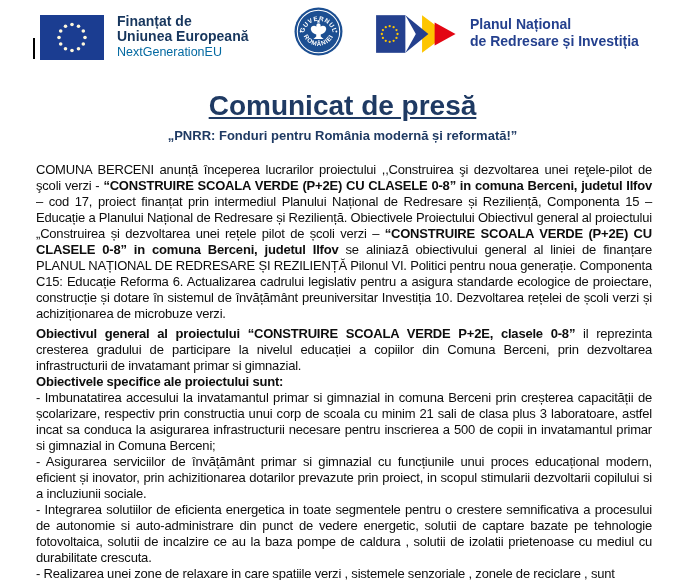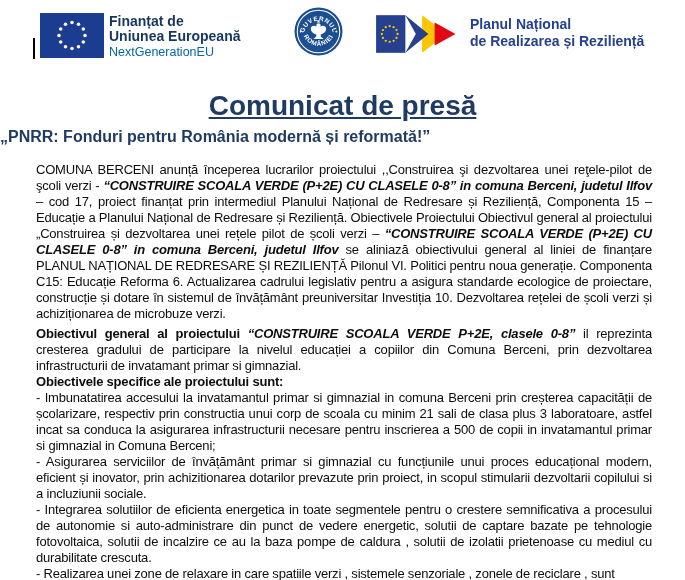--- a/index.html
+++ b/index.html
@@ -2,39 +2,39 @@
 <html><head>
 <meta charset="utf-8">
 <style>
   html,body{margin:0;padding:0;background:#ffffff;}
   .page{
     position:relative;width:685px;height:580px;overflow:hidden;background:#ffffff;
     font-family:"Liberation Sans",sans-serif;color:#111;
   }
   
   .cursor-bar{position:absolute;left:33px;top:38px;width:2px;height:21px;background:#000;}
-  .eu-block{position:absolute;left:40px;top:11px;display:flex;gap:5px;align-items:center;}
+  .eu-block{position:absolute;left:40px;top:11px;display:flex;gap:13px;align-items:flex-end;}
   .eu-text{padding-top:3px;}
   .eu-l1,.eu-l2{font-size:14px;font-weight:700;color:#17365d;line-height:15px;}
   .eu-l3{font-size:12.5px;color:#0369a1;line-height:15px;margin-top:1px;}
   .gov-block{position:absolute;left:294px;top:7px;}
   .pnrr-block{position:absolute;left:376px;top:11px;display:flex;gap:6px;align-items:flex-start;}
   .pnrr-text{padding-top:5px;font-size:14px;font-weight:700;color:#24408e;line-height:17px;}
   
   .title{position:absolute;top:90px;left:0;width:100%;margin:0;text-align:center;
     font-size:28px;font-weight:700;color:#1f3a63;text-decoration:underline;}
-  .subtitle{position:absolute;top:128px;left:0;width:100%;margin:0;text-align:left;
-    font-size:16px;font-weight:700;color:#1f3a63;}
+  .subtitle{position:absolute;top:128px;left:0;width:100%;margin:0;text-align:center;
+    font-size:13px;font-weight:700;color:#1f3a63;}
   
   .body-text{position:absolute;top:162px;left:36px;right:33px;
     font-size:13px;line-height:16px;letter-spacing:-0.2px;text-align:justify;color:#0d0d0d;}
   .para{margin:0;}
   .mt{margin-top:4px;}
   .b{font-weight:700;}
-  .bi{font-weight:700;font-style:italic;}
+  .bi{font-weight:700;}
 </style>
 </head>
 <body>
 
 <div class="page">
 
   <span class="cursor-bar"></span>
 
   <div class="eu-block">
     <svg width="64" height="45" viewBox="0 0 64 45">
@@ -100,21 +100,21 @@
           <circle cx="5.5" cy="22" r="1.1"></circle>
         <circle cx="6.5" cy="18.25" r="1.1"></circle>
           <circle cx="9.25" cy="15.5" r="1.1"></circle>
       </g>
       <polygon points="44,4 68,22 44,40" fill="#fdc500"></polygon>
       <polygon points="56,11 76,22 56,33" fill="#e30613"></polygon>
       <polygon points="28,4 50,22 28,40 38,22" fill="#24408e"></polygon>
     </svg>
     <div class="pnrr-text">
       <div>Planul Național</div>
-      <div>de Realizarea și Reziliență</div>
+      <div>de Redresare și Investiția</div>
     </div>
   </div>
 
   <h1 class="title">Comunicat de presă</h1>
   <h2 class="subtitle">„PNRR: Fonduri pentru România modernă și reformată!”</h2>
 
   <div class="body-text">
     <p class="para"><span>COMUNA BERCENI anunță începerea lucrarilor proiectului ,,Construirea şi dezvoltarea unei reţele-pilot de şcoli verzi - </span><span class="bi">“CONSTRUIRE SCOALA VERDE (P+2E) CU CLASELE 0-8” in comuna Berceni, judetul Ilfov</span><span> – cod 17, proiect finanțat prin intermediul Planului Național de Redresare și Reziliență, Componenta 15 – Educație a Planului Național de Redresare și Reziliență. Obiectivele Proiectului Obiectivul general al proiectului „Construirea și dezvoltarea unei rețele pilot de școli verzi – </span><span class="bi">“CONSTRUIRE SCOALA VERDE (P+2E) CU CLASELE 0-8” in comuna Berceni, judetul Ilfov</span><span> se aliniază obiectivului general al liniei de finanțare PLANUL NAȚIONAL DE REDRESARE ȘI REZILIENȚĂ Pilonul VI. Politici pentru noua generație. Componenta C15: Educație Reforma 6. Actualizarea cadrului legislativ pentru a asigura standarde ecologice de proiectare, construcție și dotare în sistemul de învățământ preuniversitar Investiția 10. Dezvoltarea rețelei de școli verzi și achiziționarea de microbuze verzi.</span></p>
 
     <p class="para mt"><span class="b">Obiectivul general al proiectului </span><span class="bi">“CONSTRUIRE SCOALA VERDE P+2E, clasele 0-8”</span><span> il reprezinta cresterea gradului de participare la nivelul educației a copiilor din Comuna Berceni, prin dezvoltarea infrastructurii de invatamant primar si gimnazial.</span></p>

